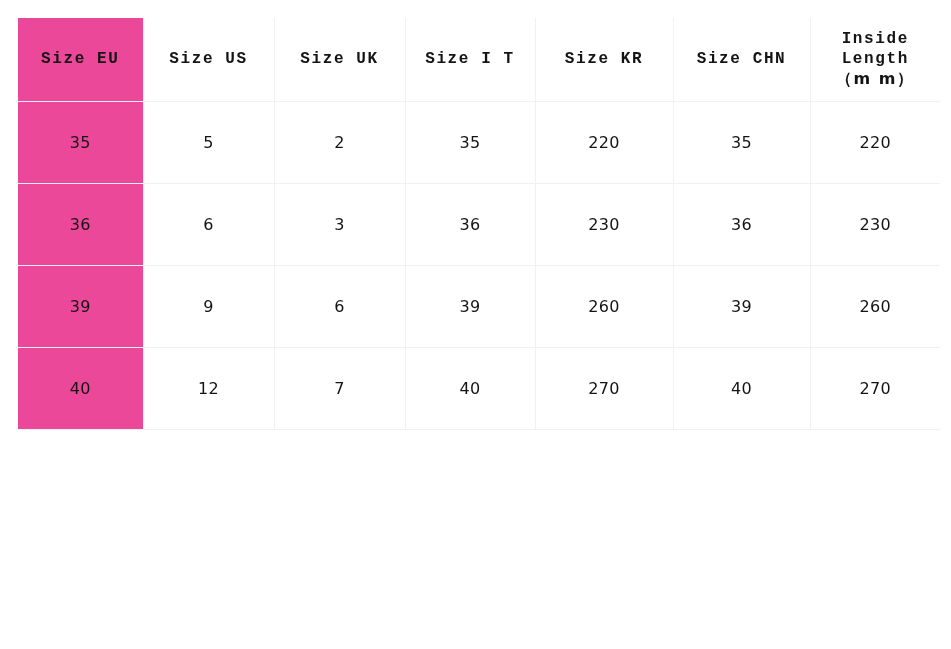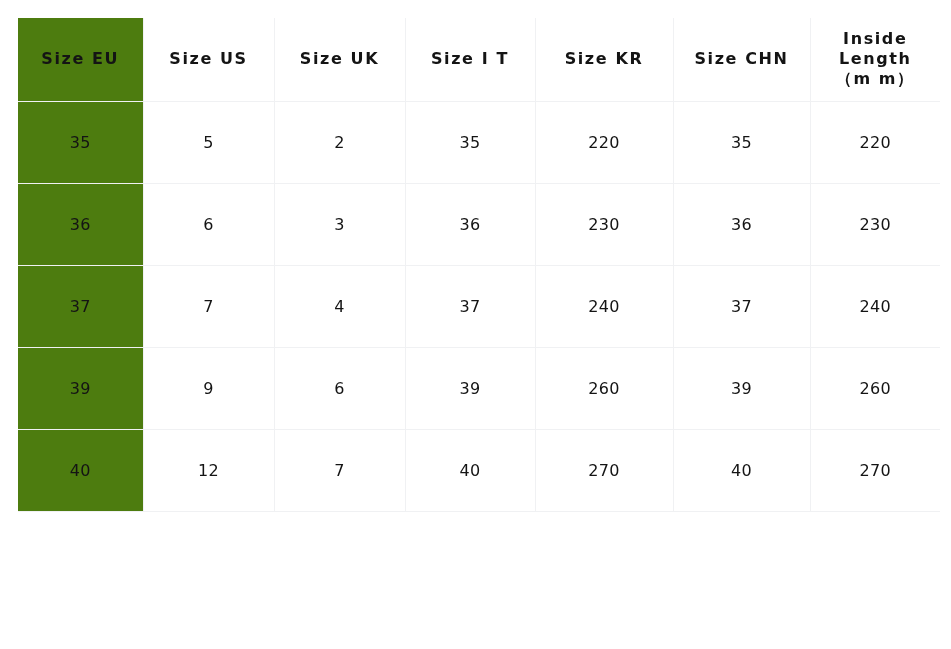--- a/index.html
+++ b/index.html
@@ -55,39 +55,40 @@
   table.size-table td:last-child {
     border-right: none;
   }
   table.size-table tr:last-child td {
     border-bottom: 1px solid #f0f1f3;
   }
 
   
   table.size-table th.first-col,
   table.size-table td.first-col {
-    background: #4d7c0f;
+    background: #ec4899;
   }
 
   thead tr {
     height: 83px;
   }
   thead th {
     background: #fbfcfd;
     font-weight: 700;
     font-size: 16px;
     letter-spacing: 1.6px;
     line-height: 1.25;
     font-family: "DejaVu Sans", "Liberation Sans", sans-serif;
   }
   thead th.first-col {
     background: #f8f9fb;
   }
   thead th .hdr-line {
     display: block;
+    font-family: Liberation Mono, monospace;
   }
   thead th .hdr-unit {
     display: block;
     letter-spacing: 1.6px;
   }
 
   tbody tr {
     height: 82px;
   }
   tbody td {
@@ -151,29 +152,20 @@
         <tr>
           <td class="first-col">36</td>
           <td>6</td>
           <td>3</td>
           <td>36</td>
           <td>230</td>
           <td>36</td>
           <td>230</td>
         </tr>
         <tr>
-          <td class="first-col">37</td>
-          <td>7</td>
-          <td>4</td>
-          <td>37</td>
-          <td>240</td>
-          <td>37</td>
-          <td>240</td>
-        </tr>
-        <tr>
           <td class="first-col">39</td>
           <td>9</td>
           <td>6</td>
           <td>39</td>
           <td>260</td>
           <td>39</td>
           <td>260</td>
         </tr>
         <tr>
           <td class="first-col">40</td>

